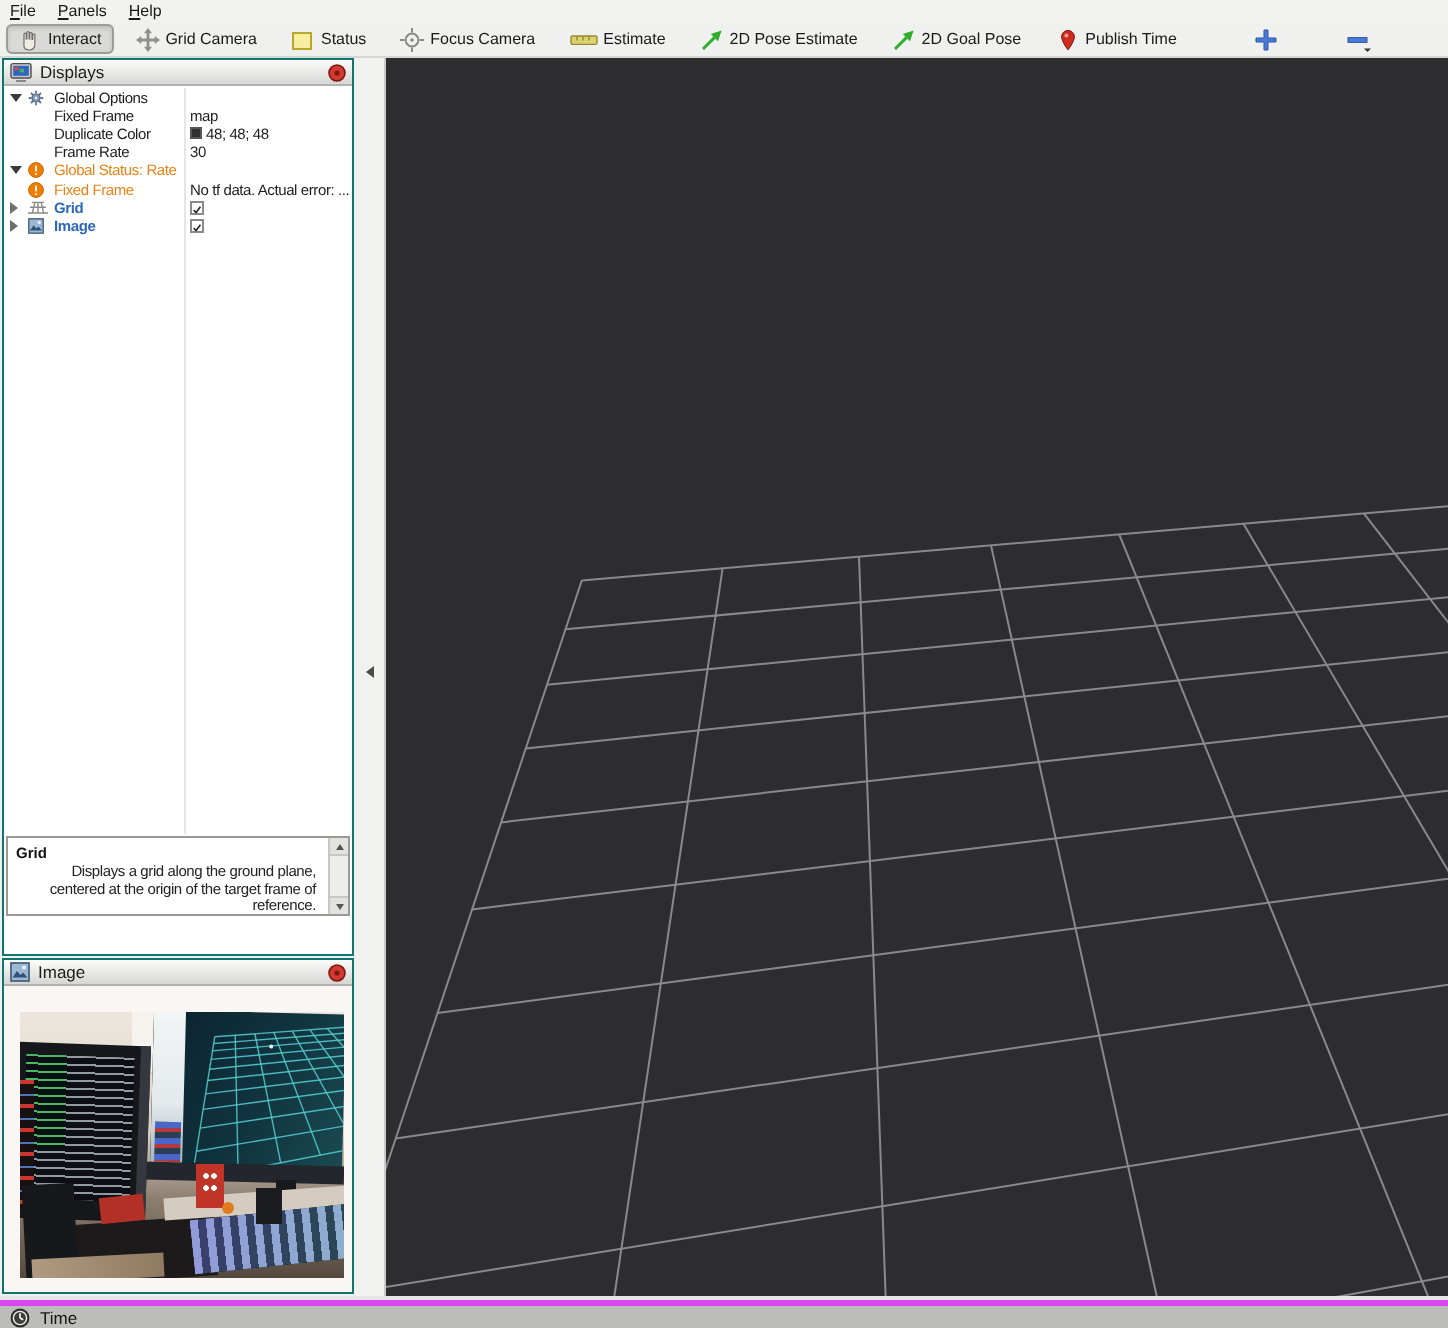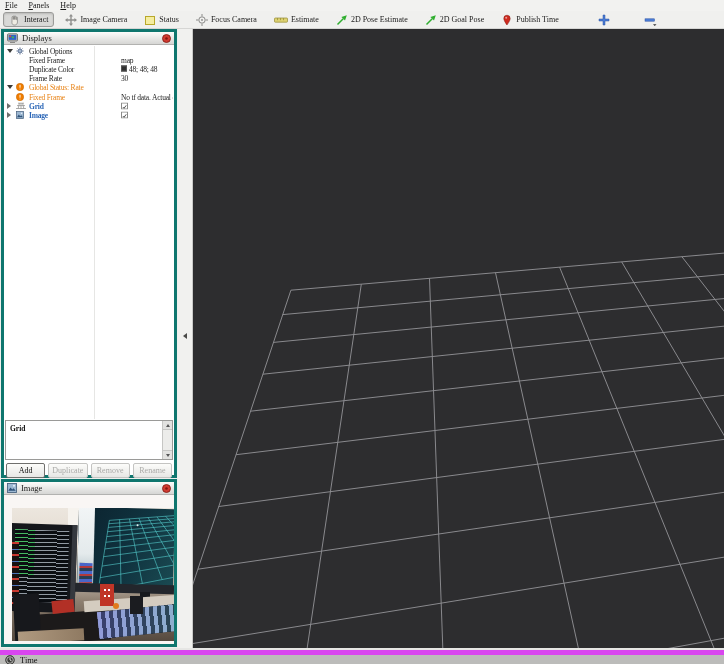--- a/index.html
+++ b/index.html
@@ -1,19 +1,19 @@
 <!DOCTYPE html>
 <html><head>
 <meta charset="utf-8">
 <style>
   * { box-sizing: border-box; margin: 0; padding: 0; }
   html,body { width:724px; height:664px; overflow:hidden; }
   #app {
     position:relative; width:724px; height:508px;
-    background:#e5e5e5; font-family:Liberation Serif, serif;
+    background:#e5e5e5; font-family:Liberation Sans, sans-serif;
     -webkit-user-select:none; user-select:none;
   }
   
   .menubar { position:absolute; top:0; left:0; right:0; height:11px;
     background:#f2f2f0; display:flex; align-items:center; gap:11px;
     padding-left:5px; font-size:8px; color:#1a1a1a; }
   .menu-item { cursor:default; }
   .mn { text-decoration:underline; }
   
   .toolbar { position:absolute; top:11px; left:0; right:0; height:18px;
@@ -21,40 +21,40 @@
     display:flex; align-items:center; padding-left:3px; }
   .tool { display:flex; align-items:center; gap:3px; height:15px;
     padding:0 5px; margin-right:5px; border:1px solid transparent;
     border-radius:3px; font-size:8px; color:#1a1a1a; white-space:nowrap; }
   .tool.active { background:#d9d9d7; border-color:#9b9b99;
     box-shadow:inset 0 1px 2px rgba(0,0,0,.15); }
   .tool svg { display:block; }
   .tool.spaced { margin-left:22px; margin-right:0; }
   
   .left-col { position:absolute; top:29px; left:0; width:178px; height:619px; background:#efefed; }
-  .panel { position:absolute; left:1px; right:1px; border:3px solid #0f766e; background:#fff;text-align:right; }
+  .panel { position:absolute; left:1px; right:1px; border:1px solid #0f766e; background:#fff;text-align:right; }
   #displays-panel { top:0; height:449px; }
   #image-panel { top:450px; height:168px; background:#f9f6f4; }
   .panel-header { position:relative; height:13px;
     background:linear-gradient(#fcfcfb,#d6d6d4); border-bottom:1px solid #b2b2b0;
     display:flex; align-items:center; gap:4px; padding:0 3px;
     font-size:8.5px; color:#1c1c1c; }
   .hicon { display:flex; align-items:center; }
   .detach-btn { position:absolute; right:3px; top:2px; width:9px; height:9px; display:flex; }
   
   .tree { position:absolute; top:14px; left:0; right:0; height:373px; background:#fff; overflow:hidden; }
   .col-line { position:absolute; left:90px; top:0; bottom:0; width:1px; background:#e6e6e4; }
   .trow { position:relative; height:9.2px; font-size:7.5px; color:#1c1c1c; }
   .exp { position:absolute; top:50%; transform:translateY(-50%); left:3px; width:0; height:0; }
   .exp.open { border-left:3px solid transparent; border-right:3px solid transparent; border-top:4px solid #3a3a38; }
   .exp.closed { border-top:3px solid transparent; border-bottom:3px solid transparent; border-left:4px solid #6e6e6c; }
   .ticon { position:absolute; left:12px; top:50%; transform:translateY(-50%); display:flex; }
   .t-label { position:absolute; left:25px; top:50%; transform:translateY(-50%); white-space:nowrap; letter-spacing:-0.2px; }
   .t-value { position:absolute; left:93px; right:1px; top:50%; transform:translateY(-50%);
-    white-space:nowrap; overflow:hidden; display:flex; align-items:center; gap:2px; letter-spacing:-0.2px;margin-left:24px; }
+    white-space:nowrap; overflow:hidden; display:flex; align-items:center; gap:2px; letter-spacing:-0.2px; }
   .swatch { width:6px; height:6px; border:1px solid #555; flex:0 0 auto; }
   .cbox { width:7px; height:7px; background:#fff; border:1px solid #8a8a88; display:flex; }
   
   .desc-box { position:absolute; left:1px; right:1px; top:388px; height:40px;
     border:1px solid #9a9a98; background:#fff; overflow:hidden; }
   .desc-title { position:absolute; left:4px; top:3px; font-size:7.5px; font-weight:bold; color:#111; }
   .desc-body { position:absolute; left:4px; top:13px; width:150px; font-size:7.5px;
     line-height:8.5px; color:#222; letter-spacing:-0.2px; }
   .desc-scroll { position:absolute; right:0; top:0; bottom:0; width:10px;
     background:#ececea; border-left:1px solid #c6c6c4; }
@@ -114,21 +114,21 @@
   .splitter { position:absolute; left:178px; top:29px; width:15px; height:619px;
     background:#f1f1ef; border-right:1px solid #cacac8; }
   .split-arrow { position:absolute; left:5px; top:304px; width:0; height:0;
     border-top:3px solid transparent; border-bottom:3px solid transparent; border-right:4px solid #4a4a48; }
   
   .viewport { position:absolute; left:193px; top:29px; width:531px; height:619px; background:#2d2d2f; }
   .viewport svg { position:absolute; left:0; top:0; }
   
   .bottom-strip { position:absolute; left:0; right:0; top:648px; height:2px; background:#e6e6e4; }
   .timebar { position:absolute; left:0; right:0; top:650px; height:14px;
-    background:#bcbcba; border-top:5px solid #d946ef;
+    background:#bcbcba; border-top:3px solid #d946ef;
     display:flex; align-items:center; gap:5px; padding-left:5px;
     font-size:8.5px; color:#161616; }
 </style>
 </head>
 <body>
 
 <div id="app">
 
   <div class="menubar" id="menubar">
       <span class="menu-item"><span class="mn">F</span>ile</span>
@@ -144,21 +144,21 @@
           </svg>
         </span>
         <span>Interact</span>
       </div>
       <div class="tool">
         <span style="display: flex;">
           <svg width="12" height="12" viewBox="0 0 12 12">
             <path d="M6 0 8 2.6 6.7 2.6 6.7 5.3 9.4 5.3 9.4 4 12 6 9.4 8 9.4 6.7 6.7 6.7 6.7 9.4 8 9.4 6 12 4 9.4 5.3 9.4 5.3 6.7 2.6 6.7 2.6 8 0 6 2.6 4 2.6 5.3 5.3 5.3 5.3 2.6 4 2.6 Z" fill="#8f8f8d"></path>
           </svg>
         </span>
-        <span>Image Camera</span>
+        <span>Grid Camera</span>
       </div>
       <div class="tool">
         <span style="display: flex;">
           <svg width="12" height="12" viewBox="0 0 12 12">
             <rect x="1.5" y="2.5" width="9" height="8" fill="#f5eda0" stroke="#b8a82a"></rect>
           </svg>
         </span>
         <span>Status</span>
       </div>
       <div class="tool">
@@ -334,35 +334,30 @@
               <span class="cbox">
                 <svg width="7" height="7" viewBox="0 0 7 7">
                   <path d="M1.2 3.6 L2.9 5.3 5.9 1.2" fill="none" stroke="#222" stroke-width="1.1"></path>
                 </svg>
               </span>
             </span>
           </div>
         </div>
       <div class="desc-box">
         <div class="desc-title">Grid</div>
+        <div class="desc-body">Displays a grid along the ground plane, centered at the origin of the target frame of reference.</div>
         <div class="desc-scroll">
           <div class="sarrow up">
               <div class="tri-up"></div>
             </div>
           <div class="sarrow down">
               <div class="tri-down"></div>
             </div>
         </div>
       </div>
-      <div class="btn-row" id="btn-row">
-          <div class="btn enabled">Add</div>
-          <div class="btn disabled">Duplicate</div>
-          <div class="btn disabled">Remove</div>
-          <div class="btn disabled">Rename</div>
-        </div>
     </div>
 
     <div class="panel" id="image-panel">
       <div class="panel-header">
         <span class="hicon">
             <svg width="10" height="10" viewBox="0 0 8 8">
               <rect x=".4" y=".4" width="7.2" height="7.2" fill="#9db8d2" stroke="#47617e" stroke-width=".7"></rect>
               <path d="M1 6.2 L2.8 3.6 4.2 5.2 5.2 4.2 7 6.2 Z" fill="#2f5278"></path>
               <circle cx="5.6" cy="2.2" r=".8" fill="#e8f0fa"></circle>
             </svg>

